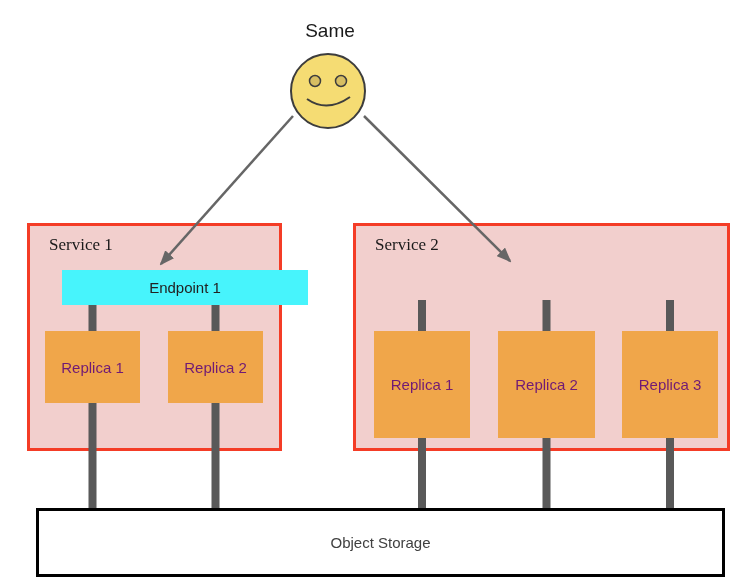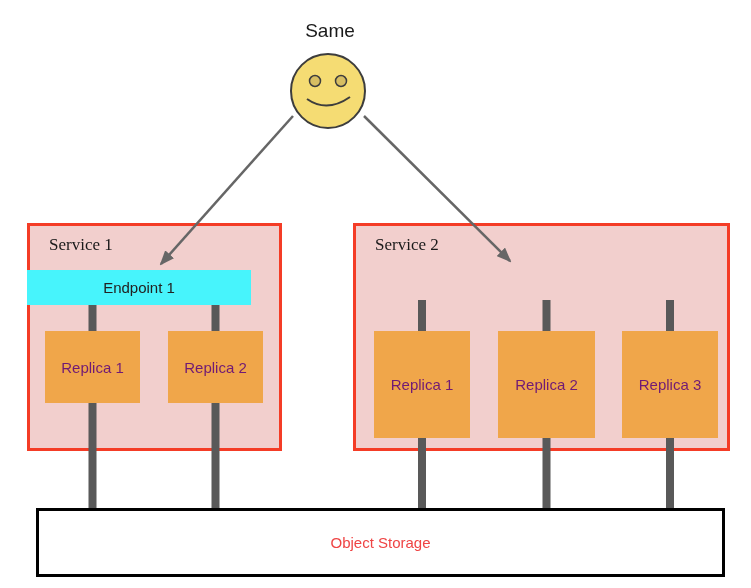--- a/index.html
+++ b/index.html
@@ -72,42 +72,42 @@
   }
   .service-label.s1 { left: 49px; top: 235px; }
   .service-label.s2 { left: 375px; top: 235px; }
 
   .endpoint {
     background: var(--endpoint-fill);
     display: flex; align-items: center; justify-content: center;
     font-size: 15px;
     color: #222222;
   }
-  .endpoint.e1 { left: 27px;  top: 270px; width: 224px; height: 35px; }
+  .endpoint.e1 { left: 62px;  top: 270px; width: 246px; height: 35px; }
   .endpoint.e2 { left: 375px; top: 270px; width: 342px; height: 34px; }
 
   .replica {
     background: var(--replica-fill);
     display: flex; align-items: center; justify-content: center;
     font-size: 15px;
     color: #701a75;
   }
   .replica.s1r1 { left: 45px;  top: 331px; width: 95px; height: 72px; }
   .replica.s1r2 { left: 168px; top: 331px; width: 95px; height: 72px; }
   .replica.s2r1 { left: 374px; top: 331px; width: 96px; height: 107px; }
   .replica.s2r2 { left: 498px; top: 331px; width: 97px; height: 107px; }
   .replica.s2r3 { left: 622px; top: 331px; width: 96px; height: 107px; }
 
   .storage-box {
     left: 36px; top: 508px; width: 689px; height: 69px;
     background: var(--storage-fill);
     border: 3px solid var(--storage-border);
     display: flex; align-items: center; justify-content: center;
     font-size: 15px;
-    color: #ef4444;
+    color: #404040;
   }
 </style>
 </head>
 <body>
 
 <div class="canvas">
 
   <div class="abs service-box s1"></div>
   <div class="abs service-box s2"></div>
 

